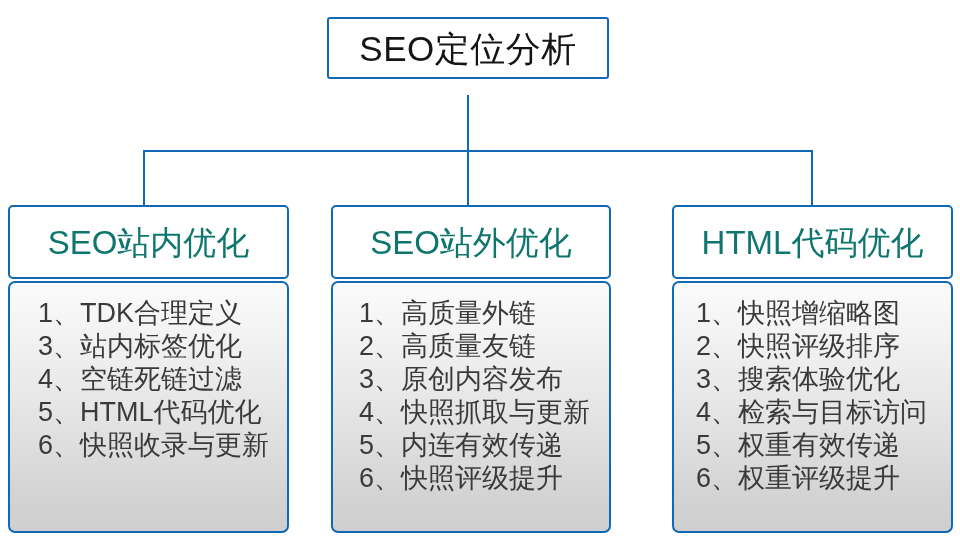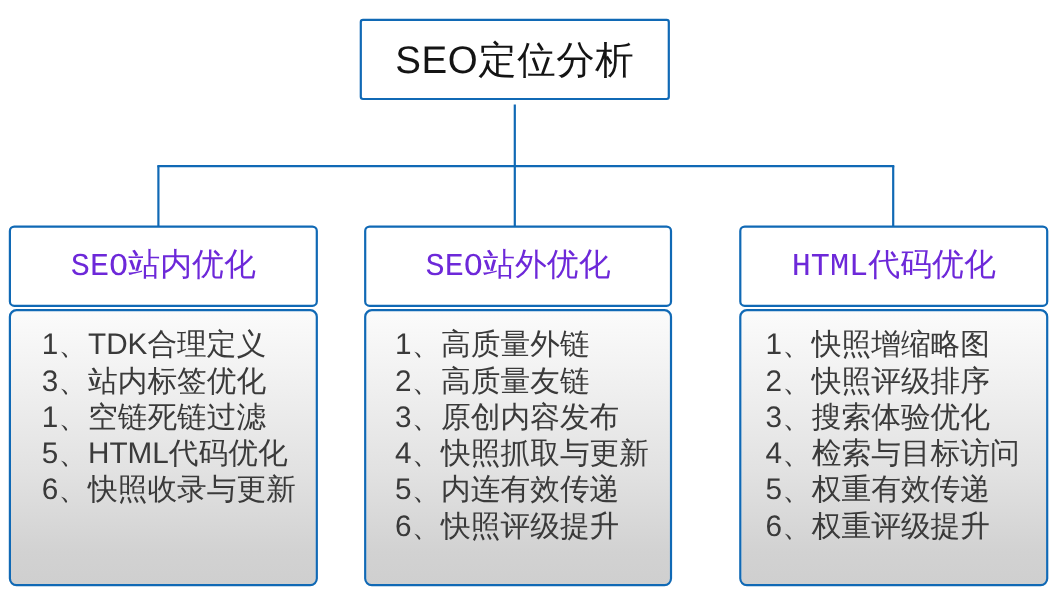--- a/index.html
+++ b/index.html
@@ -28,21 +28,21 @@
     height: 550px;
     pointer-events: none;
   }
 
   
   .root-box {
     position: absolute;
     left: 327px;
     top: 17px;
     width: 282px;
-    height: 74px;
+    height: 62px;
     box-sizing: border-box;
     border: 2px solid #1069b5;
     background: #ffffff;
     border-radius: 3px;
     display: flex;
     align-items: center;
     justify-content: center;
   }
   .root-label {
     font-size: 35px;
@@ -61,25 +61,24 @@
     box-sizing: border-box;
     border: 2px solid #1069b5;
     border-radius: 5px;
     background: #ffffff;
     height: 74px;
     display: flex;
     align-items: center;
     justify-content: center;
   }
   .branch-head-label {
-    font-size: 29px;
-    color: #6d28d9;
+    font-size: 33px;
+    color: #0f766e;
     line-height: 1;
     white-space: nowrap;
-    font-family: Liberation Mono, monospace;
   }
   .branch-body {
     box-sizing: border-box;
     border: 2px solid #1069b5;
     border-radius: 7px;
     margin-top: 2px;
     height: 252px;
     background: linear-gradient(180deg, #fbfbfb 0%, #f2f2f2 22%, #e2e2e2 58%, #d2d2d2 88%, #cfcfcf 100%);
     padding: 14px 0 0 0;
     overflow: hidden;
@@ -128,21 +127,21 @@
   </div>
 
   <div class="branch col1">
     <div class="branch-head">
       <span class="branch-head-label">SEO站内优化</span>
     </div>
     <div class="branch-body">
       <ul class="item-list">
         <li class="item">1、TDK合理定义</li>
         <li class="item">3、站内标签优化</li>
-        <li class="item">1、空链死链过滤</li>
+        <li class="item">4、空链死链过滤</li>
         <li class="item">5、HTML代码优化</li>
         <li class="item">6、快照收录与更新</li>
       </ul>
     </div>
   </div>
 
   <div class="branch col2">
     <div class="branch-head">
       <span class="branch-head-label">SEO站外优化</span>
     </div>

